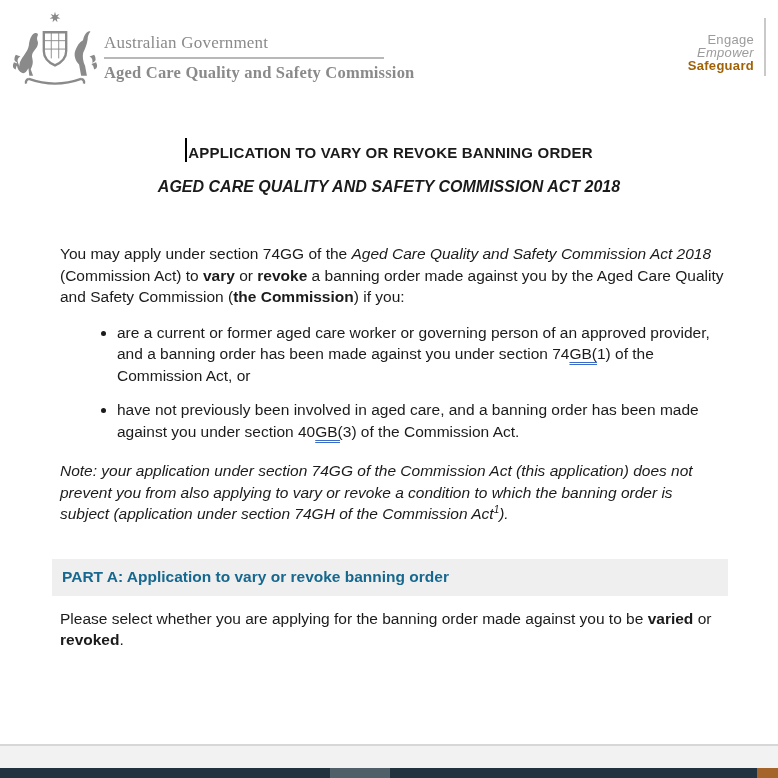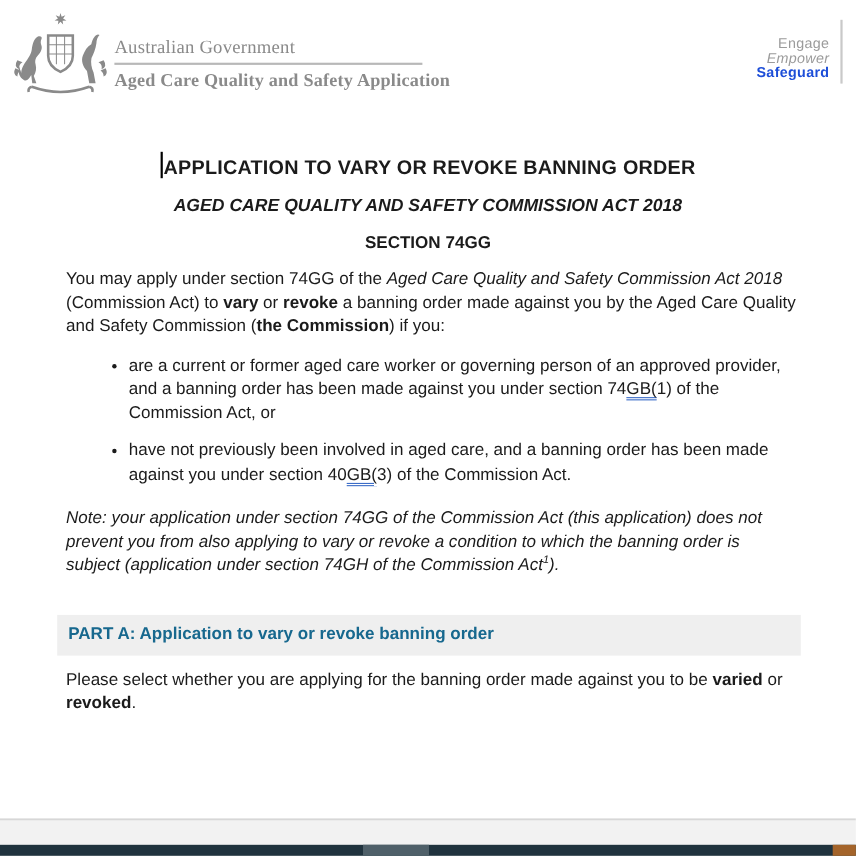--- a/index.html
+++ b/index.html
@@ -14,24 +14,24 @@
   .dept{position:absolute;left:104px;top:33px;}
   .dept-1{font-family:"Liberation Serif","DejaVu Serif",serif;font-weight:normal;font-size:17px;color:var(--logo-gray);letter-spacing:.2px;}
   .dept-rule{width:280px;height:2px;background:#b8b8b8;margin:4px 0 4px;}
   .dept-2{font-family:"Liberation Serif","DejaVu Serif",serif;font-weight:bold;font-size:16.5px;color:var(--logo-gray);letter-spacing:.2px;}
   .tagline{
     position:absolute;top:18px;right:12px;border-right:2px solid #c9c9c9;
     padding:16px 10px 4px 0;text-align:right;
     font-size:13px;line-height:12.8px;color:#9b9b9b;letter-spacing:.3px;
   }
   .tag-empower{font-style:italic;}
-  .tag-safeguard{font-weight:bold;color:#1d4ed8;}
+  .tag-safeguard{font-weight:bold;color:#a16207;}
   
   .title-wrap{position:absolute;top:138px;left:50px;right:50px;text-align:center;}
-  .doc-title{font-size:18px;font-weight:bold;margin:0;letter-spacing:.2px;}
+  .doc-title{font-size:15px;font-weight:bold;margin:0;letter-spacing:.2px;}
   .caret{display:inline-block;width:2px;height:24px;background:#000;vertical-align:-4px;margin-right:1px;}
   .doc-subtitle{margin-top:16px;font-size:16px;font-weight:bold;font-style:italic;}
   .doc-section{margin-top:15px;font-size:15.5px;font-weight:bold;}
   
   .body-text{position:absolute;top:243px;left:60px;width:664px;font-size:15.5px;line-height:21.5px;}
   .body-text p{margin:0;}
   .p-intro{margin-top:6px;}
   ul.points{margin:14px 0 0 0;padding-left:57px;}
   ul.points li{margin-bottom:13px;}
   ul.points li:last-child{margin-bottom:0;}
@@ -78,33 +78,32 @@
 
     <path d="M8,50 q-4,6 2,9 q-1,-5 3,-7 Z M92,50 q4,6 -2,9 q1,-5 -3,-7 Z M6,58 q-3,6 2,8 q0,-4 3,-6 Z M94,58 q3,6 -2,8 q0,-4 -3,-6 Z"></path>
 
     <path fill="none" stroke="#8a8a8a" stroke-width="2.5" d="M22,76 Q50,86 78,76 M22,76 q-4,1 -3,5 M78,76 q4,1 3,5"></path>
   </svg>
 </div>
 
 <div class="dept">
   <div class="dept-1">Australian Government</div>
   <div class="dept-rule"></div>
-  <div class="dept-2">Aged Care Quality and Safety Application</div>
+  <div class="dept-2">Aged Care Quality and Safety Commission</div>
 </div>
 
 <div class="tagline">
   <div class="tag-engage">Engage</div>
   <div class="tag-empower">Empower</div>
   <div class="tag-safeguard">Safeguard</div>
 </div>
 
 <div class="title-wrap">
   <h1 class="doc-title"><span class="caret"></span><span>APPLICATION TO VARY OR REVOKE BANNING ORDER</span></h1>
   <div class="doc-subtitle">AGED CARE QUALITY AND SAFETY COMMISSION ACT 2018</div>
-  <div class="doc-section">SECTION 74GG</div>
 </div>
 
 <div class="body-text">
   <p class="p-intro"><span class="run-n">You may apply under section 74GG of the </span><span class="run-i">Aged Care Quality and Safety Commission Act 2018</span><span class="run-n"> (Commission Act) to </span><span class="run-b">vary</span><span class="run-n"> or </span><span class="run-b">revoke</span><span class="run-n"> a banning order made against you by the Aged Care Quality and Safety Commission (</span><span class="run-b">the Commission</span><span class="run-n">) if you:</span></p>
 
   <ul class="points">
     <li><span class="run-n">are a current or former aged care worker or governing person of an approved provider, and a banning order has been made against you under section 74</span><span class="run-g">GB(</span><span class="run-n">1) of the Commission Act, or</span></li>
     <li><span class="run-n">have not previously been involved in aged care, and a banning order has been made against you under section 40</span><span class="run-g">GB(</span><span class="run-n">3) of the Commission Act.</span></li>
   </ul>
 

